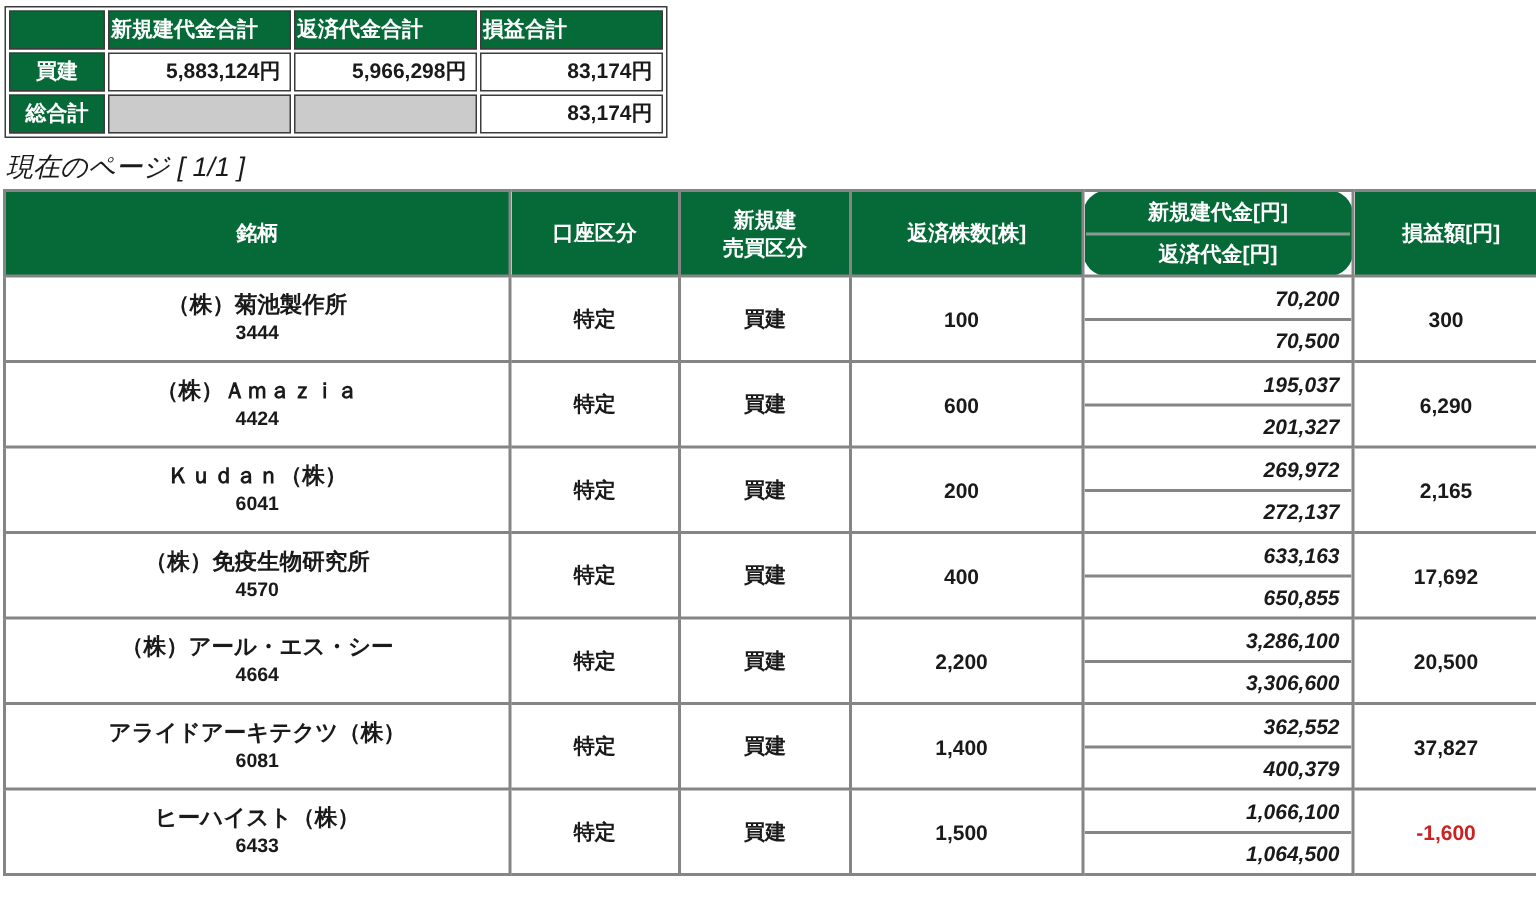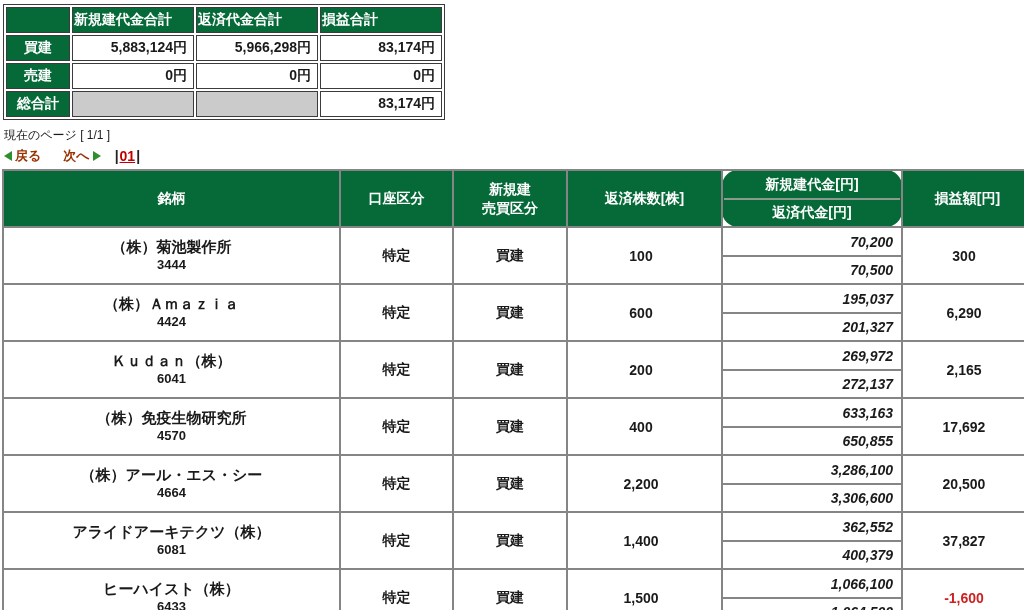--- a/index.html
+++ b/index.html
@@ -19,21 +19,21 @@
     border:1px solid #3c3c3c;height:22px;
     font-size:14px;font-weight:bold;white-space:nowrap;
   }
   .summary .hcell{background:#066A38;color:#fff;text-align:left;}
   .summary .corner{background:#066A38;width:60px;}
   .summary .lbl{background:#066A38;color:#fff;text-align:center;width:60px;}
   .summary .val{background:#fff;text-align:right;padding:0 6px;width:108px;}
   .summary .disabled{background:#CBCBCB;}
 
   
-  .pageinfo{font-size:12px;margin:7px 0 3px 2px;}
+  .pageinfo{font-size:18px;margin:7px 0 3px 2px;font-style:italic;}
   .nav{display:flex;align-items:center;font-size:13px;font-weight:bold;margin:0 0 4px 2px;}
   .tri{width:0;height:0;border-style:solid;display:inline-block;}
   .tri-left{border-width:5px 8px 5px 0;border-color:transparent #2f8f2f transparent transparent;margin-right:3px;}
   .tri-right{border-width:5px 0 5px 8px;border-color:transparent transparent transparent #2f8f2f;margin-left:3px;}
   .navlink{color:#993300;cursor:pointer;}
   .nav .gap{width:22px;}
   .pagebars{margin-left:14px;font-size:14px;color:#222;}
   .pagenum{color:#C00000;text-decoration:underline;cursor:pointer;padding:0 1px;}
 
   
@@ -77,43 +77,29 @@
       <td class="hcell">返済代金合計</td>
       <td class="hcell">損益合計</td>
     </tr>
     <tr>
       <td class="lbl">買建</td>
       <td class="val">5,883,124円</td>
       <td class="val">5,966,298円</td>
       <td class="val">83,174円</td>
     </tr>
     <tr>
-      <td class="lbl">売建</td>
-      <td class="val">0円</td>
-      <td class="val">0円</td>
-      <td class="val">0円</td>
-    </tr>
-    <tr>
       <td class="lbl">総合計</td>
       <td class="val disabled"></td>
       <td class="val disabled"></td>
       <td class="val">83,174円</td>
     </tr>
   </tbody>
     </table>
 
   <div class="pageinfo">現在のページ [ 1/1 ]</div>
-  <div class="nav">
-    <span class="tri tri-left"></span>
-    <span class="navlink">戻る</span>
-    <span class="gap"></span>
-    <span class="navlink">次へ</span>
-    <span class="tri tri-right"></span>
-    <span class="pagebars"><span>|</span><span class="pagenum">01</span><span>|</span></span>
-  </div>
 
   <table class="positions">
     <tbody>
         <tr>
       <th class="col-stock">銘柄</th>
       <th class="col-acct">口座区分</th>
       <th class="col-type">
         <div>新規建</div>
         <div>売買区分</div>
       </th>

